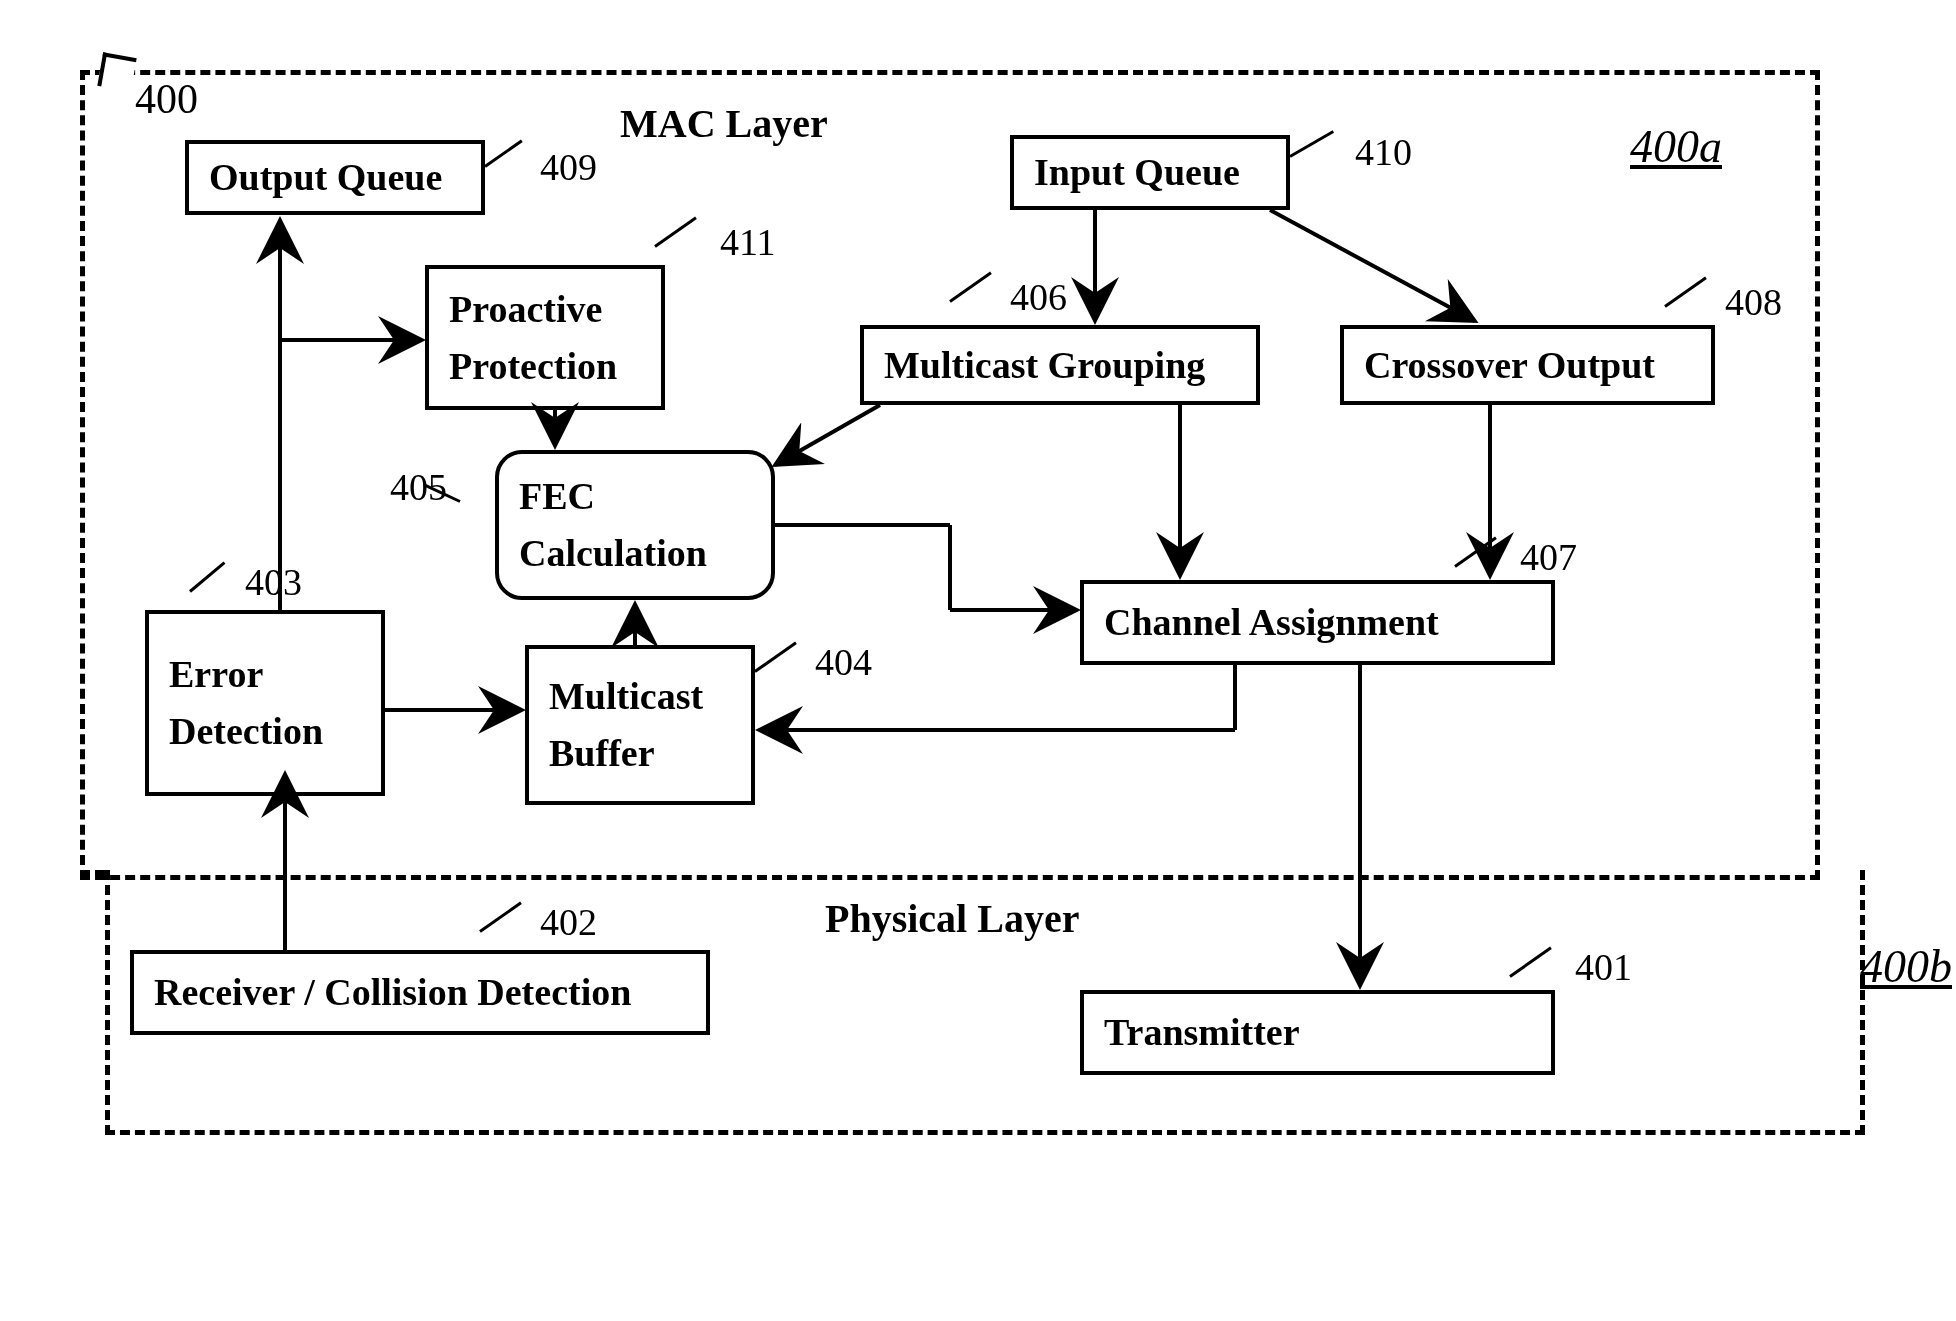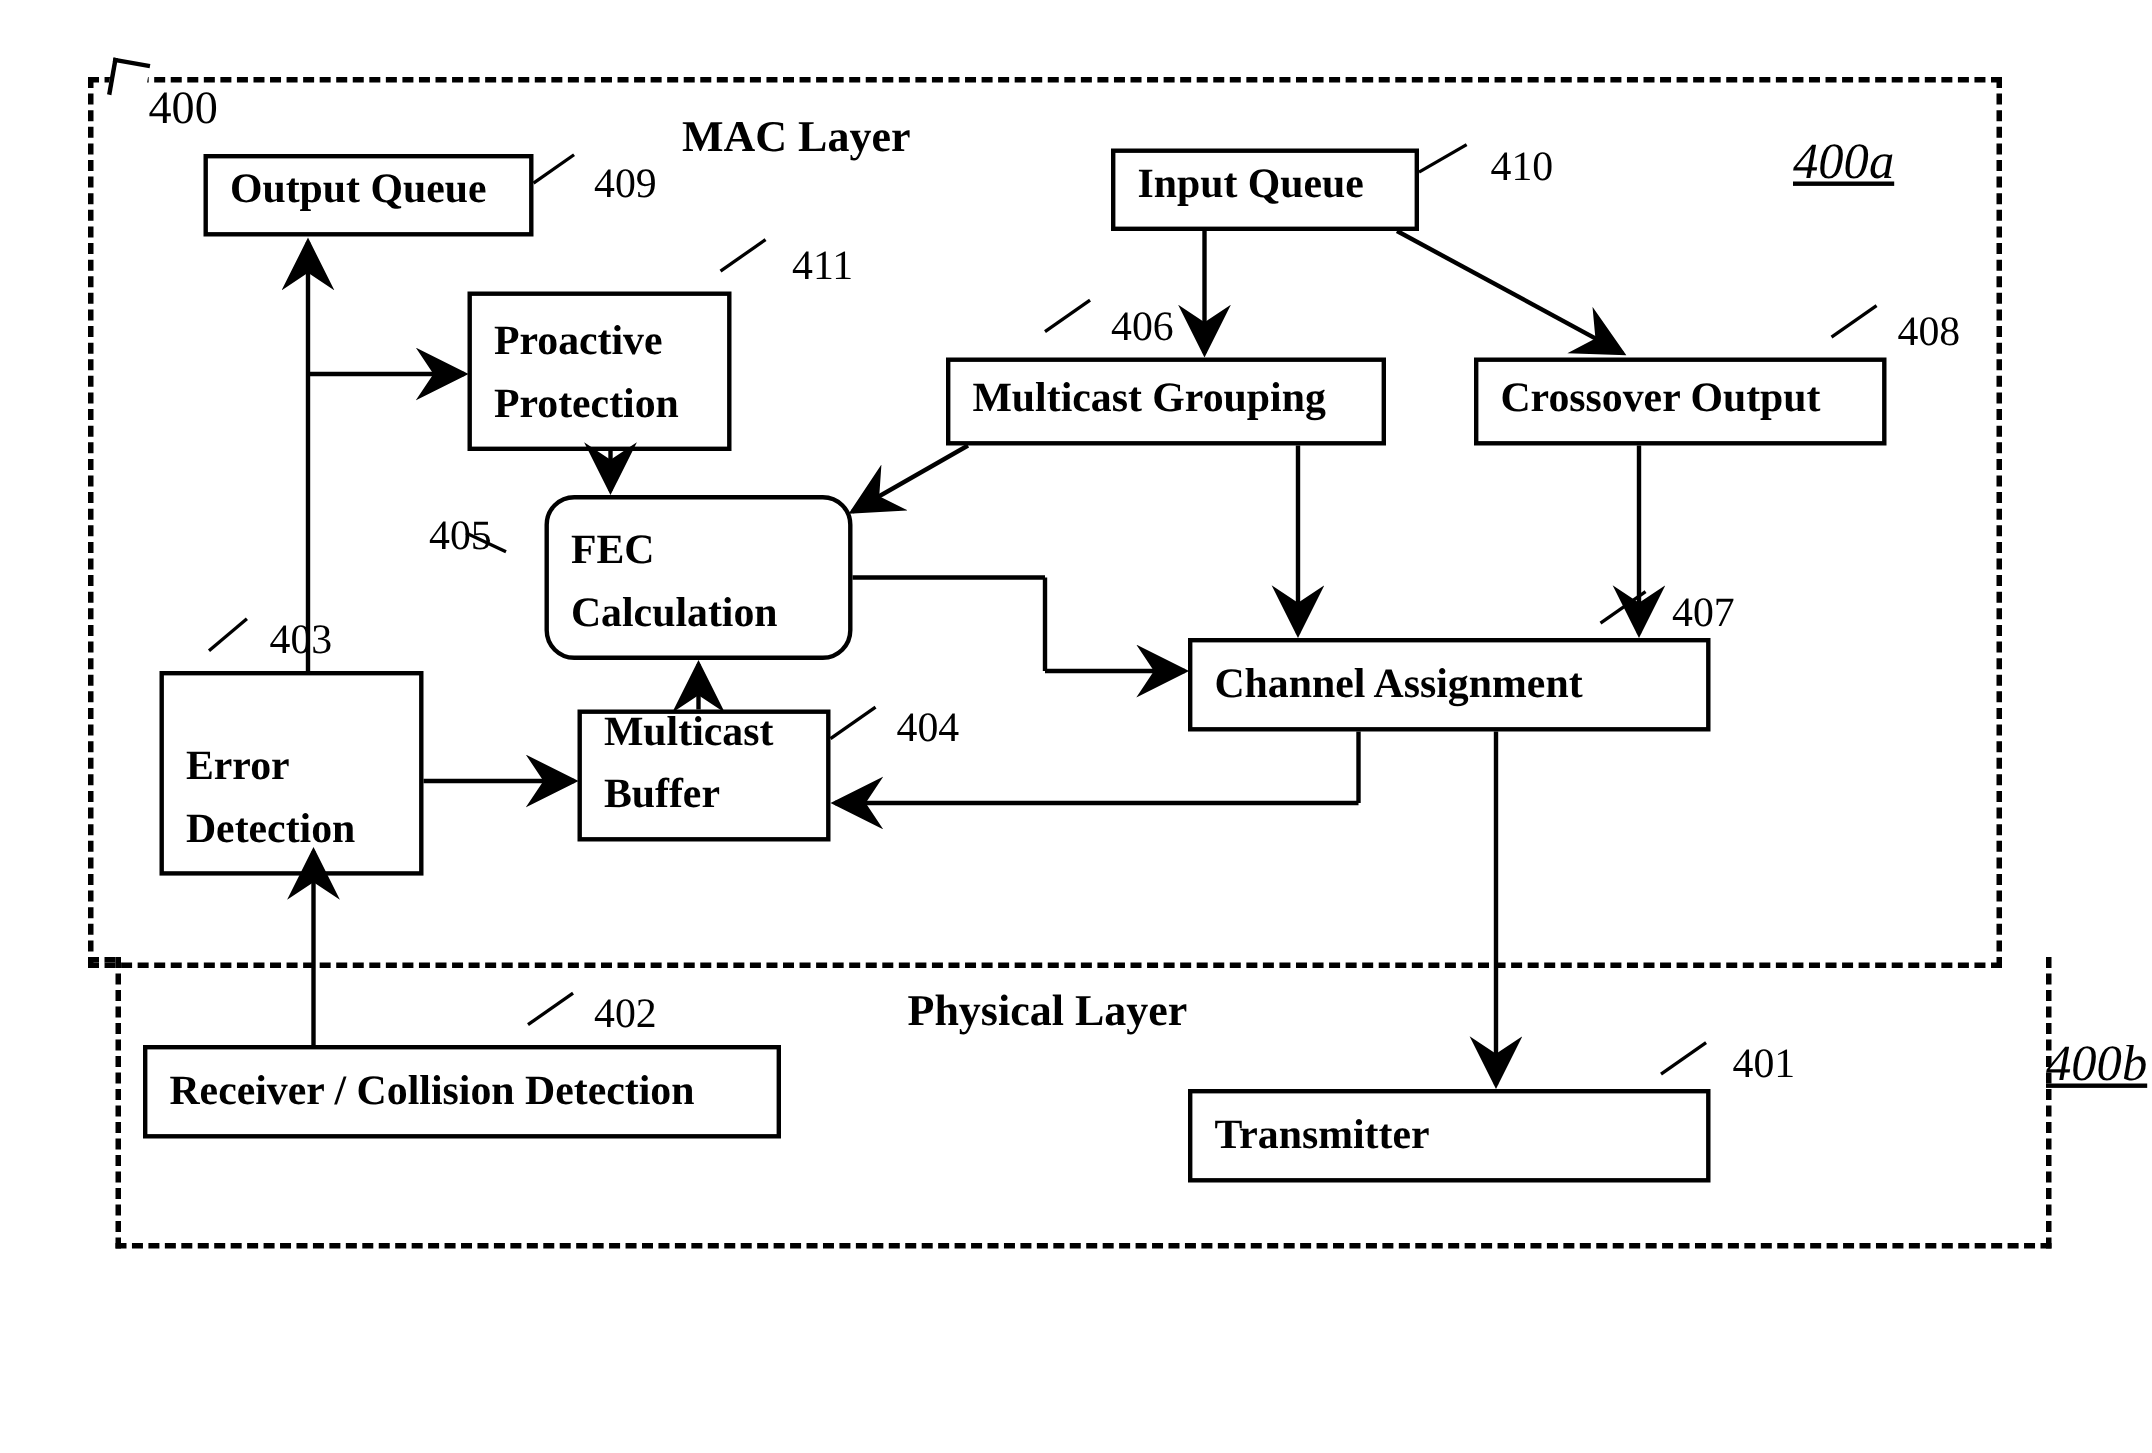--- a/index.html
+++ b/index.html
@@ -26,21 +26,21 @@
     position: absolute;
     border: 4px solid #000;
     background: #fff;
     padding: 10px 20px;
     font-size: 38px;
     font-weight: bold;
     line-height: 1.5;
     box-sizing: border-box;
     display: flex;
     flex-direction: column;
-    justify-content: flex-end;
+    justify-content: center;
   }
   .label {
     position: absolute;
     font-size: 40px;
     font-weight: bold;
   }
   .numlabel {
     position: absolute;
     font-size: 38px;
     font-weight: normal;
@@ -129,21 +129,21 @@
   <div class="tick" style="left:1375px; top:495px; width:50px; transform:rotate(-35deg);"></div>
   <div class="numlabel" style="left:1440px; top:465px;">407</div>
 
   <div class="box" style="left:65px; top:540px; width:240px; height:186px;">
     <span>Error</span>
     <span>Detection</span>
   </div>
   <div class="tick" style="left:110px; top:520px; width:45px; transform:rotate(-40deg);"></div>
   <div class="numlabel" style="left:165px; top:490px;">403</div>
 
-  <div class="box" style="left:445px; top:575px; width:230px; height:120px;">
+  <div class="box" style="left:445px; top:575px; width:230px; height:160px;">
     <span>Multicast</span>
     <span>Buffer</span>
   </div>
   <div class="tick" style="left:675px; top:600px; width:50px; transform:rotate(-35deg);"></div>
   <div class="numlabel" style="left:735px; top:570px;">404</div>
 
   <div class="box" style="left:50px; top:880px; width:580px; height:85px;">
     <span>Receiver / Collision Detection</span>
   </div>
   <div class="tick" style="left:400px; top:860px; width:50px; transform:rotate(-35deg);"></div>

